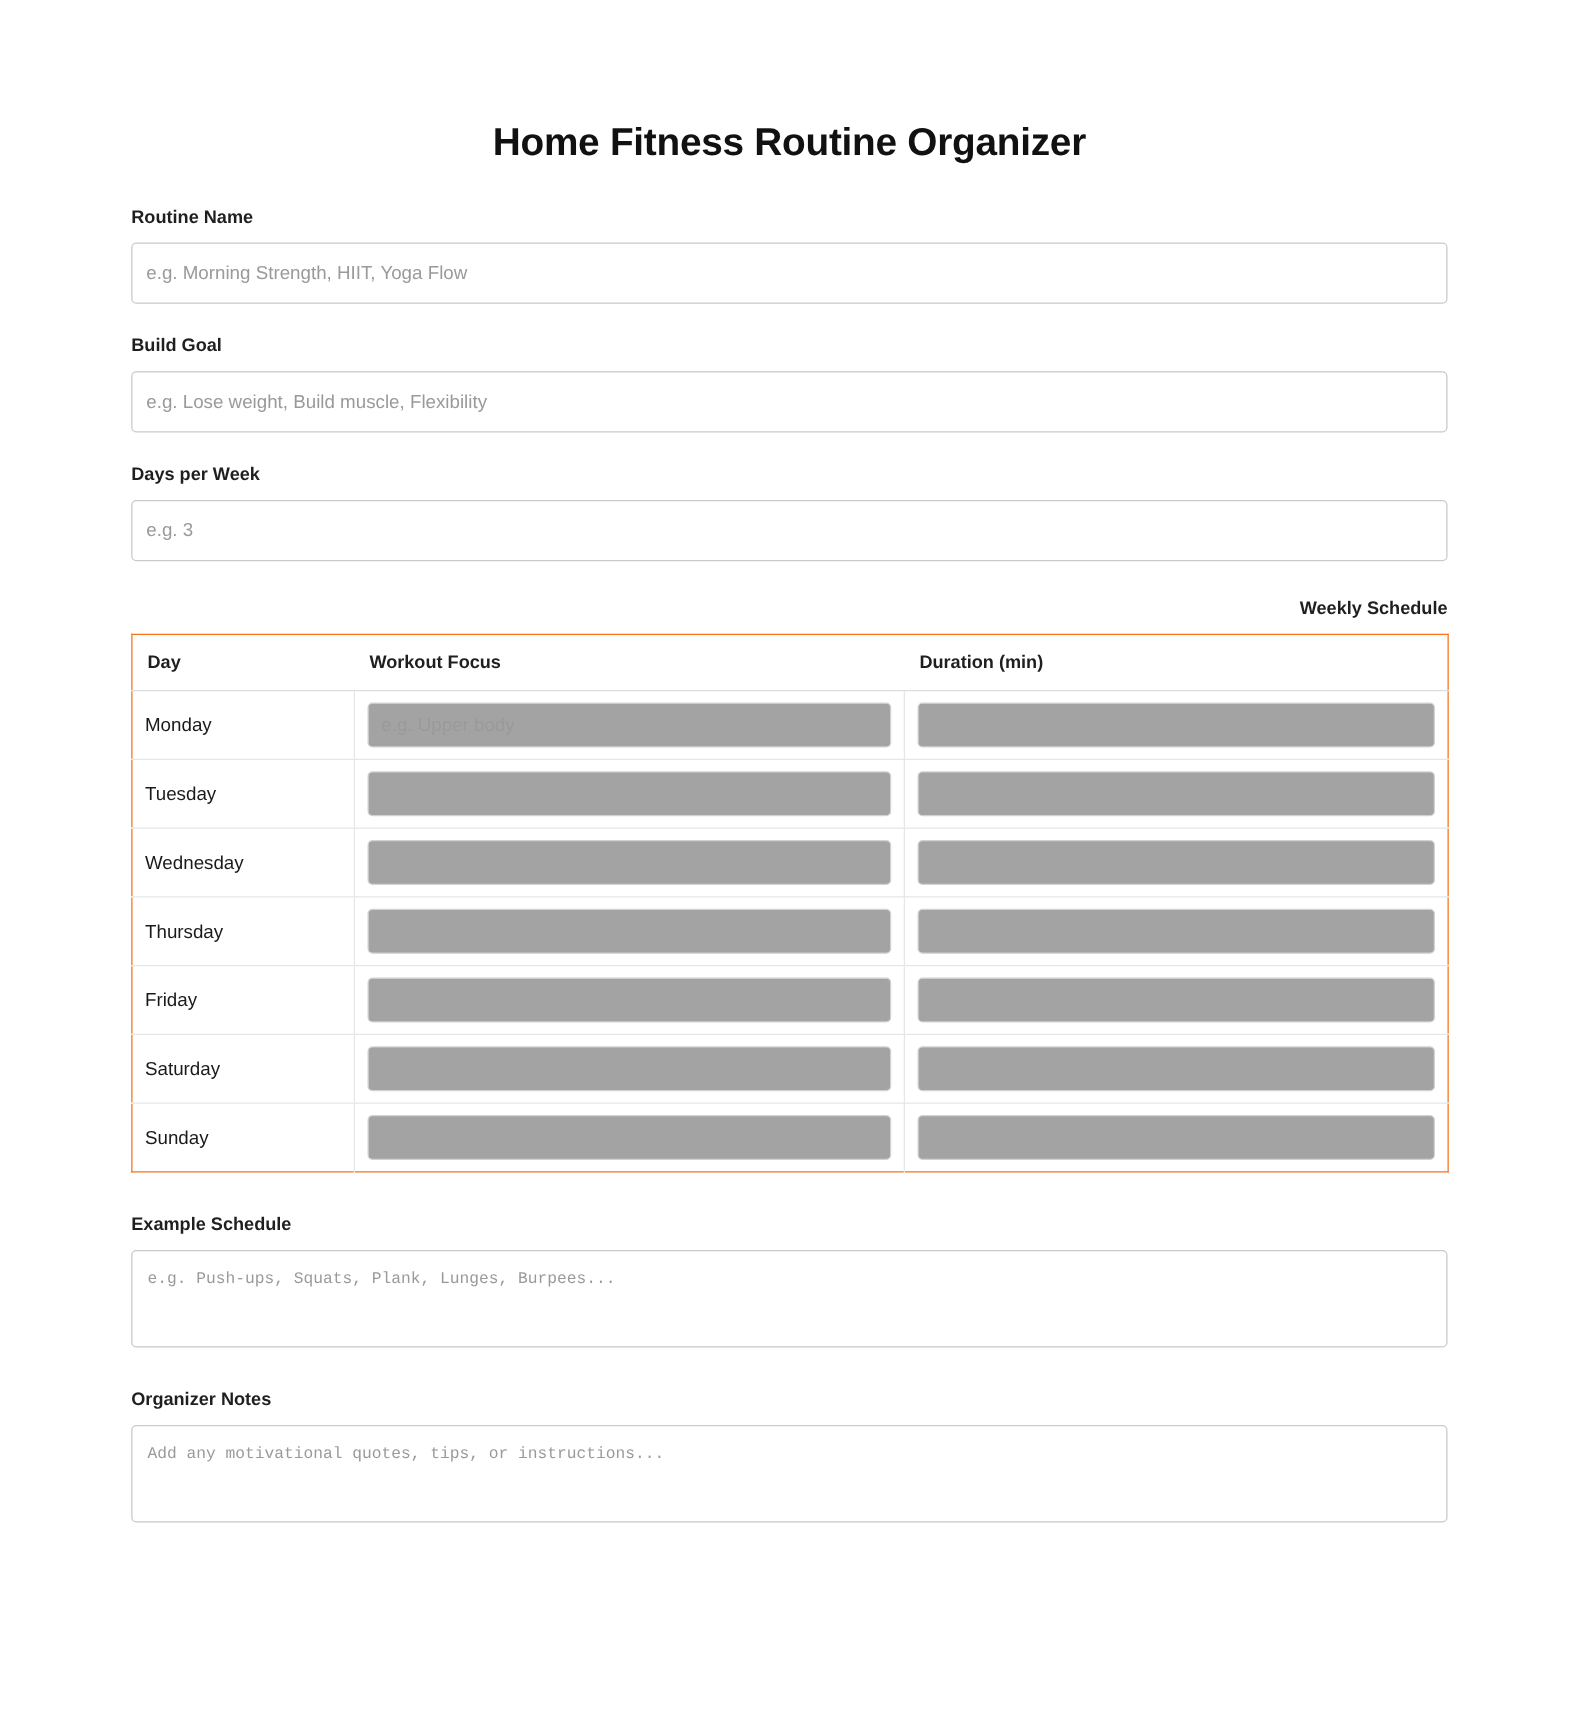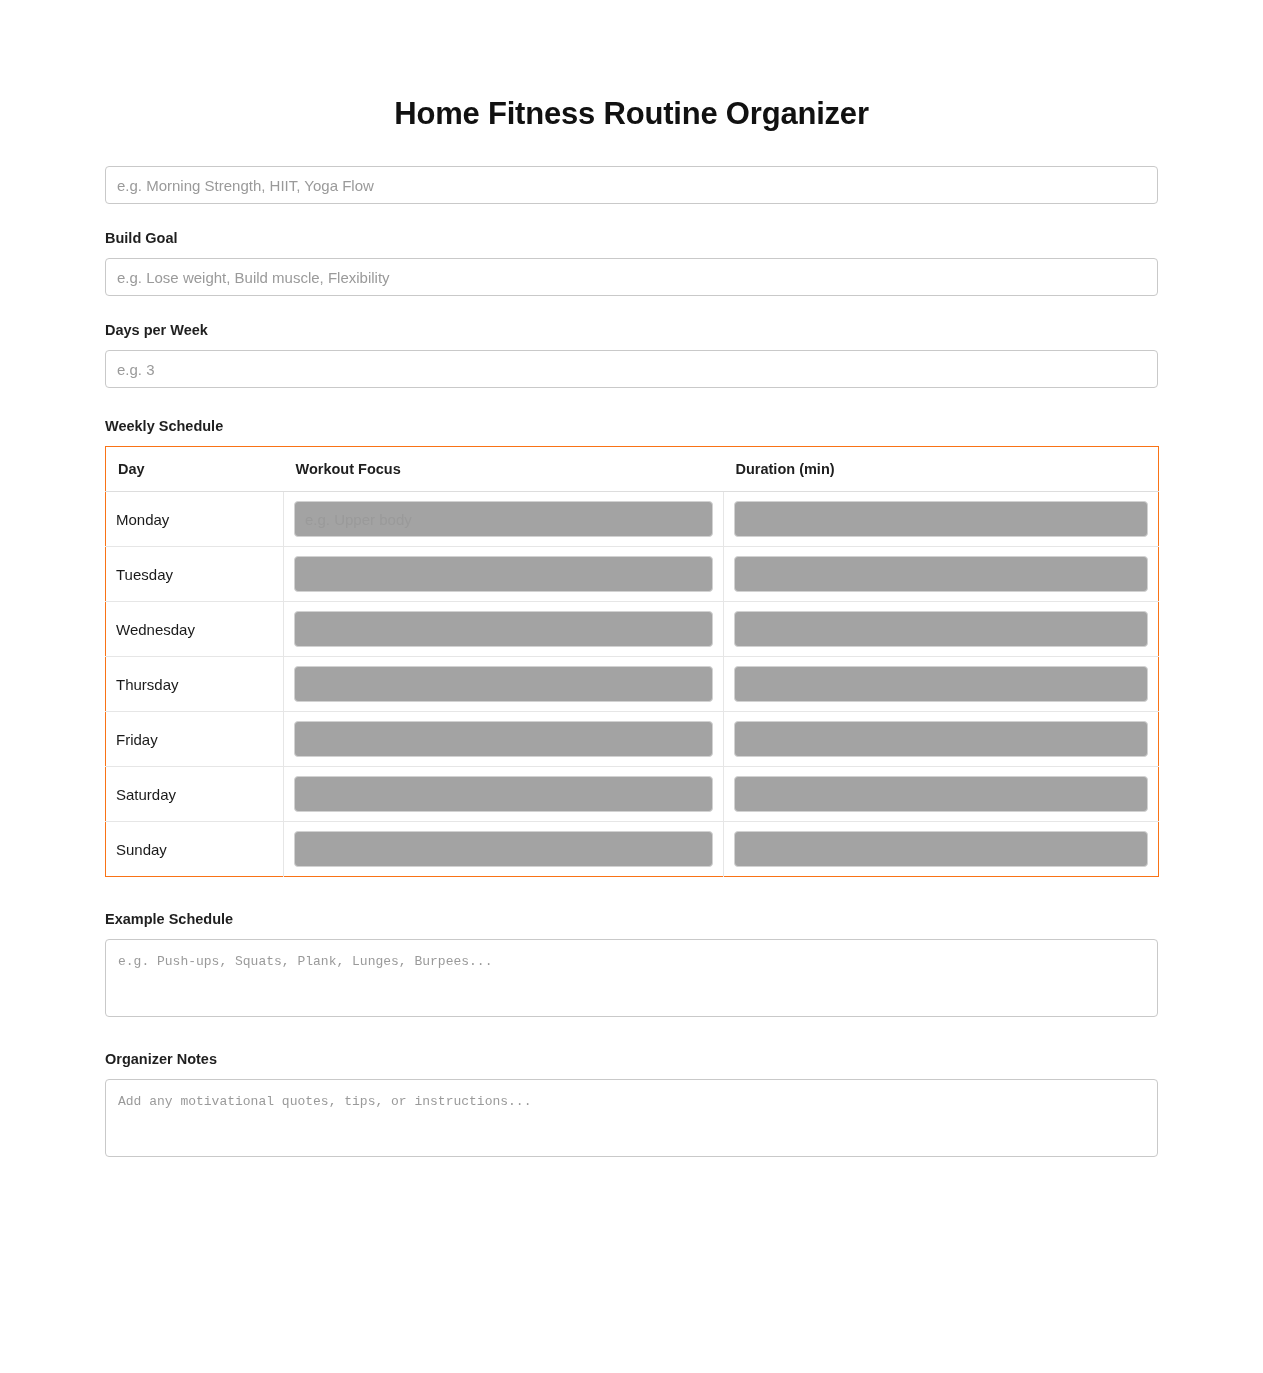--- a/index.html
+++ b/index.html
@@ -29,33 +29,33 @@
   .field-label {
     font-size: 14.5px;
     font-weight: bold;
     color: #1f1f1f;
     margin: 0 0 12px 0;
   }
   .field-block { margin-bottom: 26px; }
   input.text-input {
     display: block;
     width: 1053px;
-    height: 38px;
+    height: 49px;
     padding: 6px 11px;
     font-size: 15px;
     font-family: "Liberation Sans", sans-serif;
     color: #1a1a1a;
     border: 1px solid #c9c9c9;
     border-radius: 4px;
     background: #fff;
     outline: none;
   }
   input.text-input::placeholder { color: #9a9a9a; }
 
-  .schedule-label { margin-top: 30px; }
+  .schedule-label { margin-top: 30px; text-align: right; }
 
   table.schedule {
     width: 1053px;
     border-collapse: collapse;
     border: 1px solid #f97316;
     table-layout: fixed;
   }
   table.schedule th {
     text-align: left;
     font-size: 14.5px;
@@ -117,20 +117,21 @@
   textarea.notes::placeholder { color: #9a9a9a; }
 </style>
 </head>
 <body>
 
 <div class="page">
 
   <h1 class="page-title">Home Fitness Routine Organizer</h1>
 
   <div class="field-block">
+    <div class="field-label">Routine Name</div>
     <input class="text-input" type="text" placeholder="e.g. Morning Strength, HIIT, Yoga Flow" style="">
   </div>
 
   <div class="field-block">
     <div class="field-label">Build Goal</div>
     <input class="text-input" type="text" placeholder="e.g. Lose weight, Build muscle, Flexibility" style="">
   </div>
 
   <div class="field-block">
     <div class="field-label">Days per Week</div>

